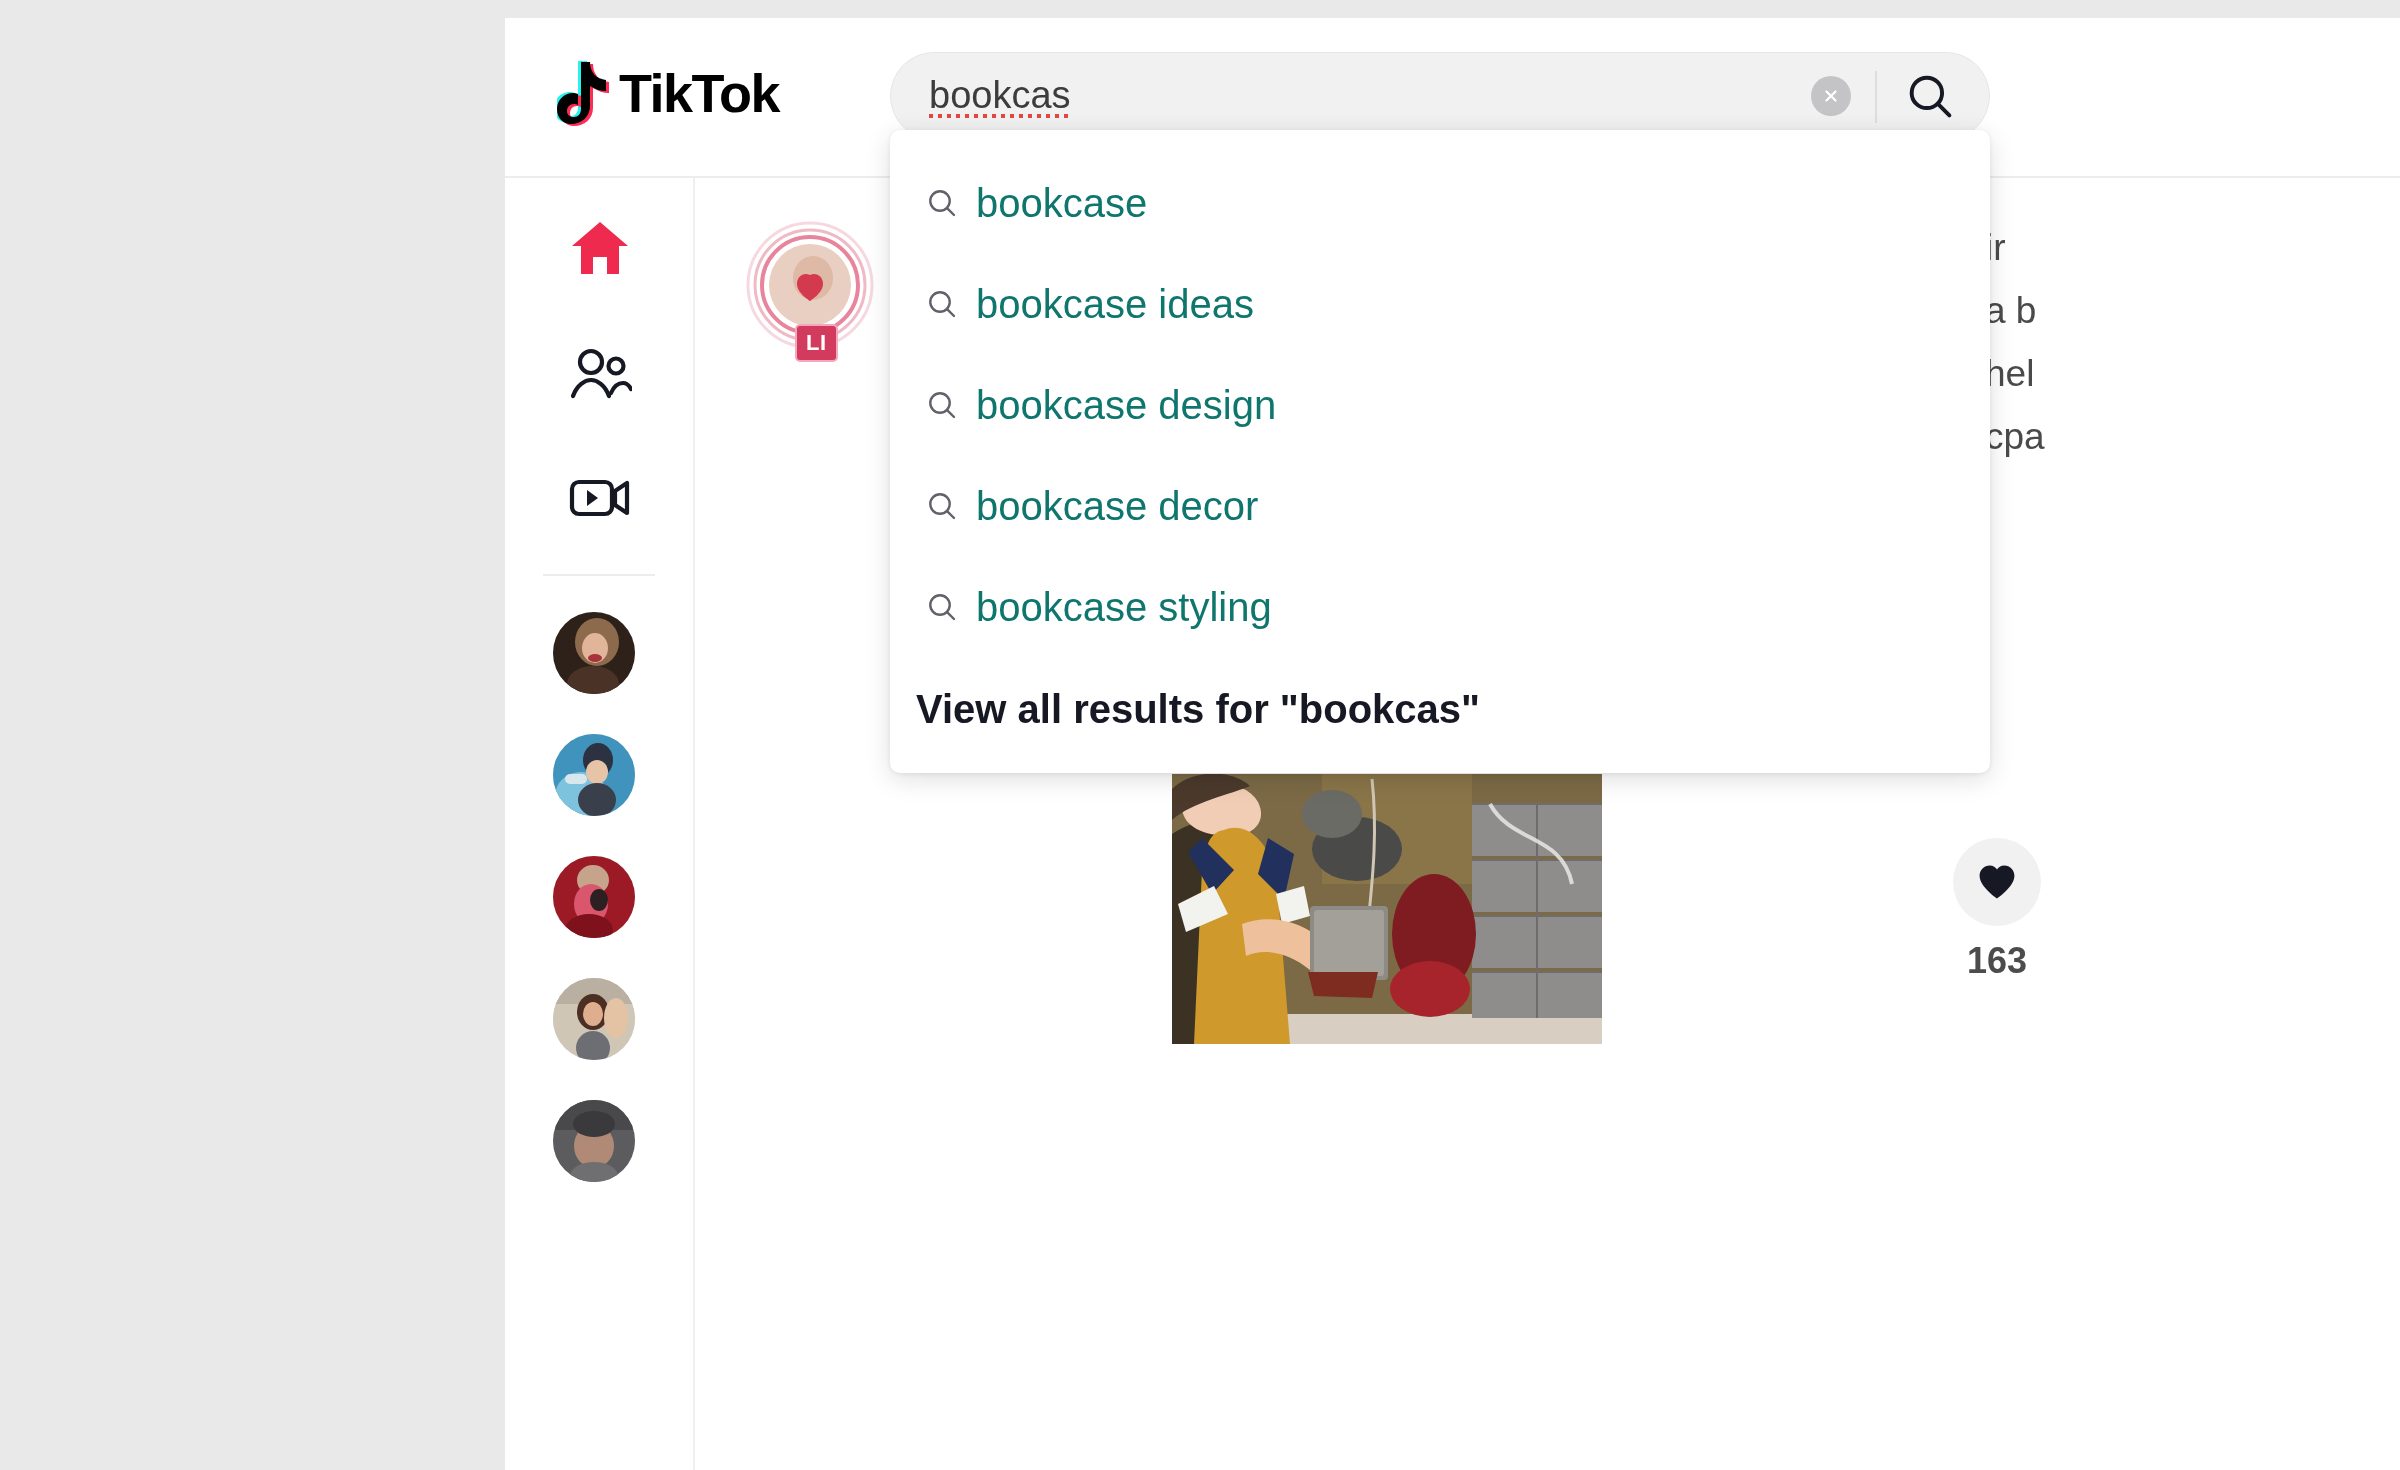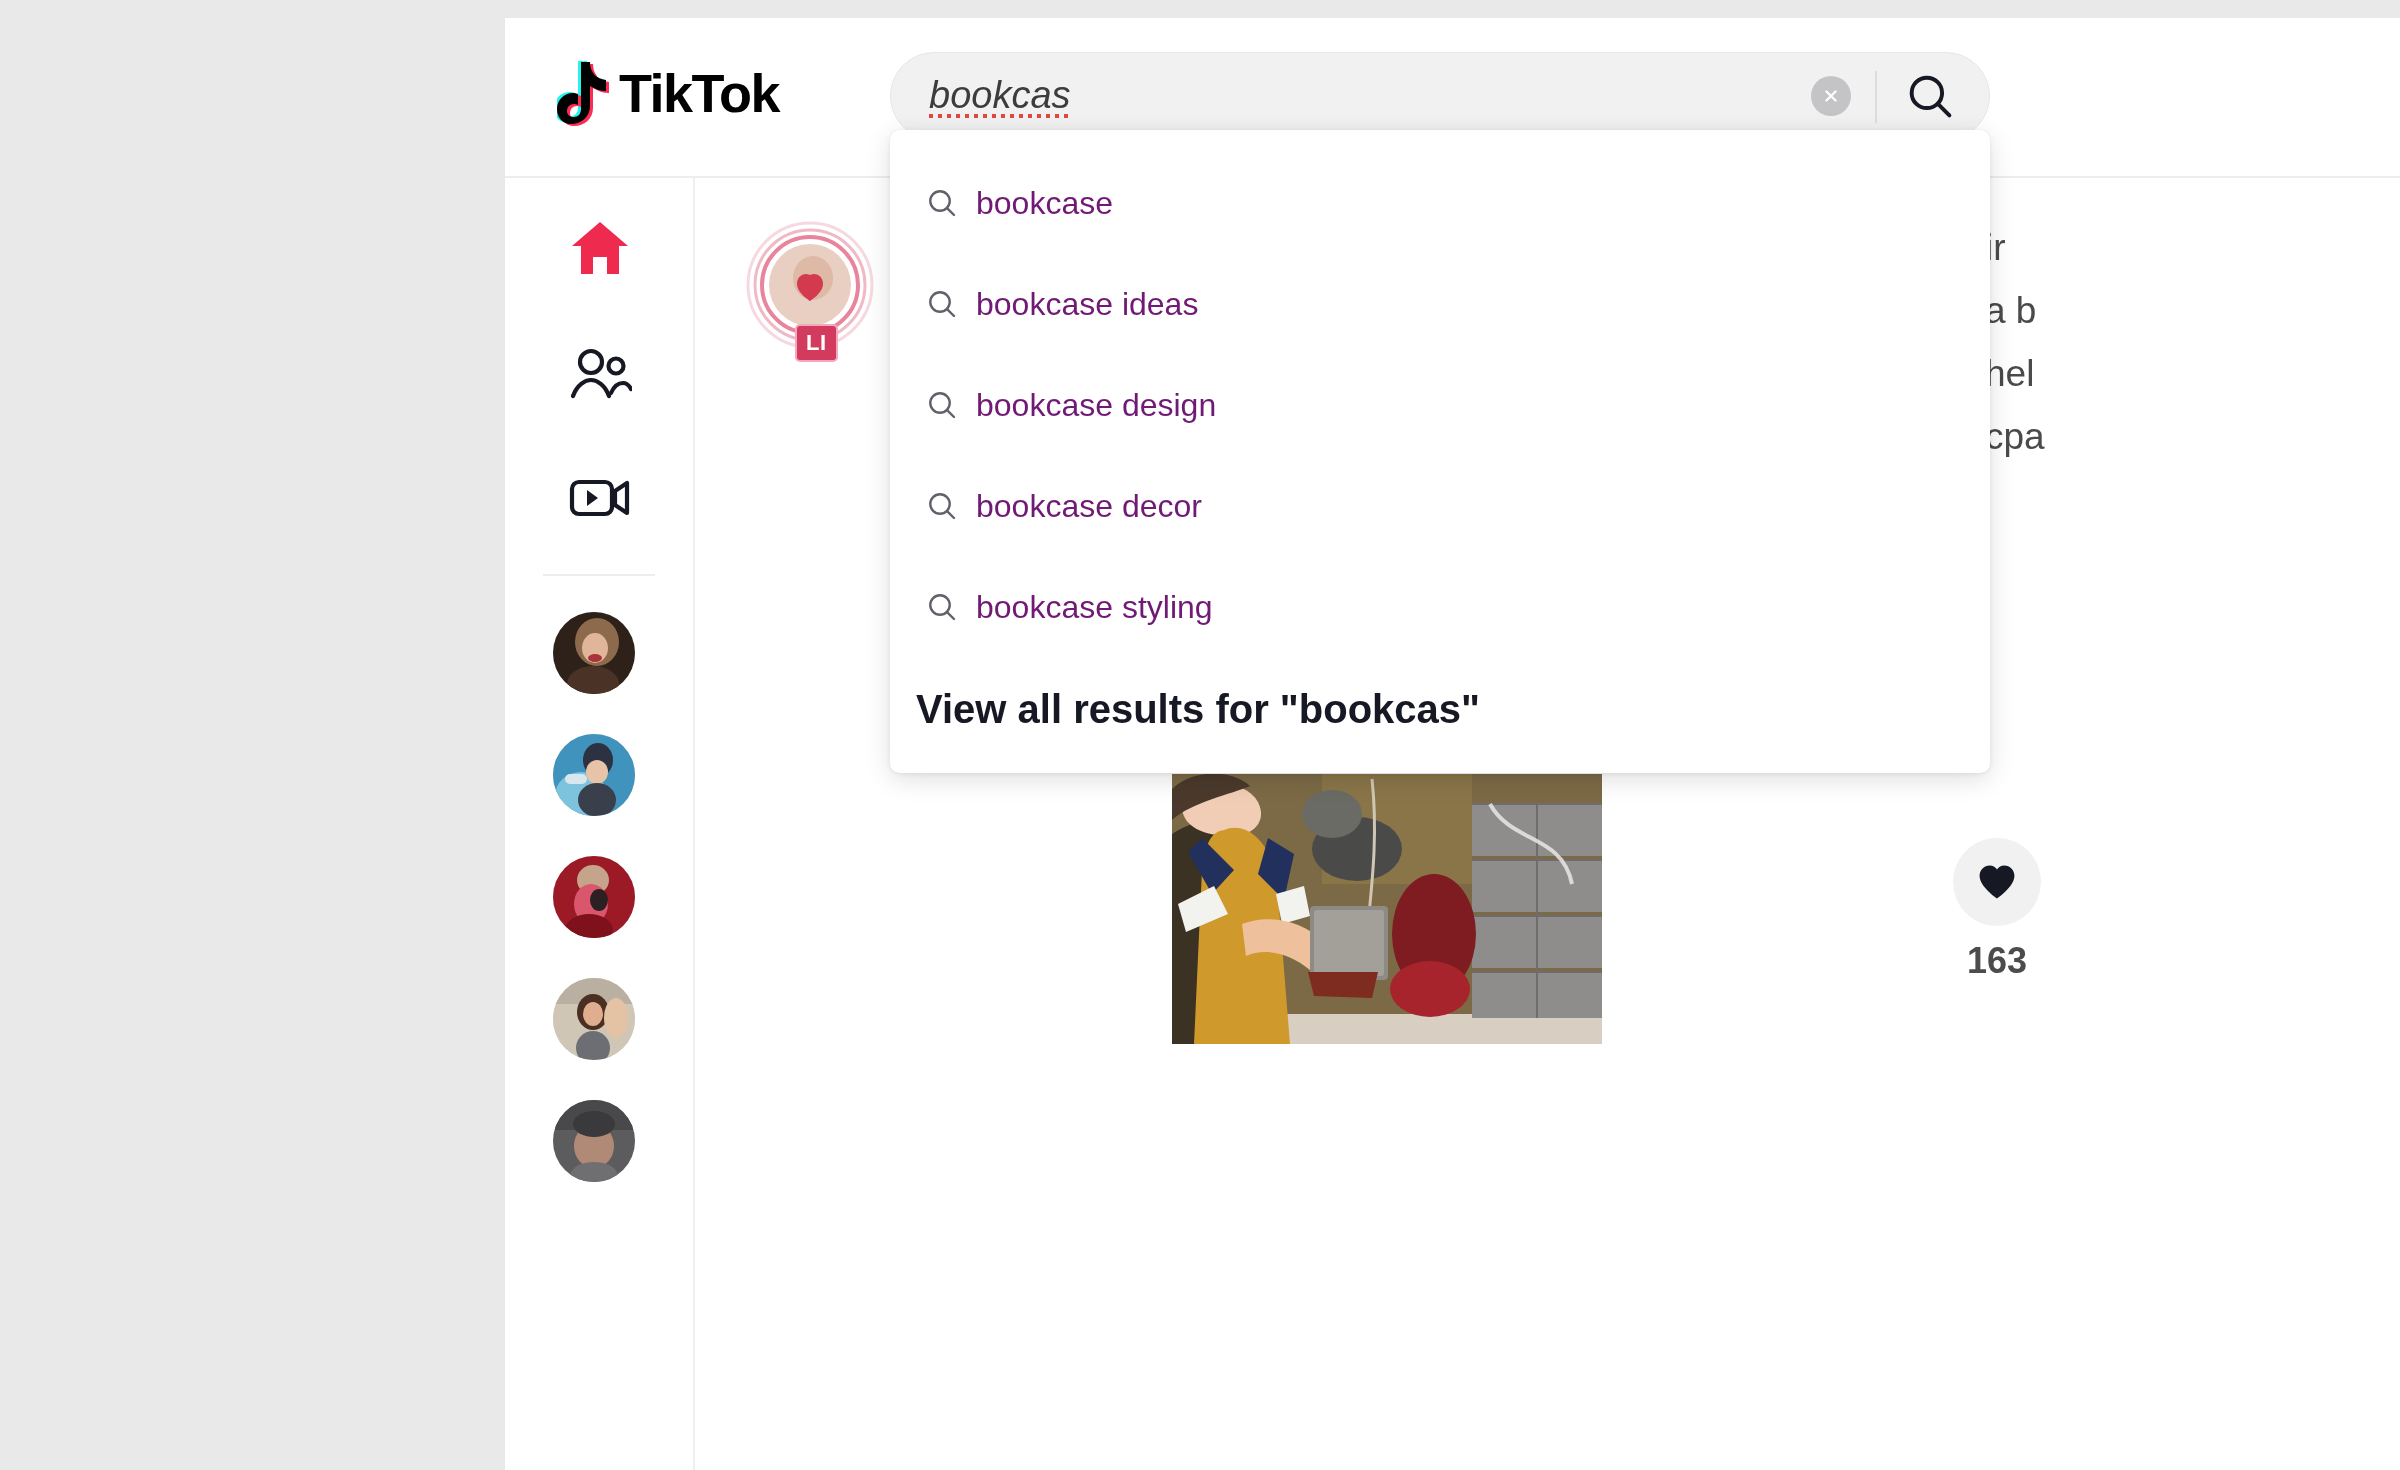--- a/index.html
+++ b/index.html
@@ -57,21 +57,20 @@
     font-size: 38px; color: #3c3c3c;
     line-height: 1;
     position: relative;
     white-space: nowrap;
     padding-bottom: 4px;
     background-image: repeating-linear-gradient(to right,
         #e2483f 0, #e2483f 4px, transparent 4px, transparent 9px);
     background-size: 100% 4px;
     background-repeat: repeat-x;
     background-position: 0 100%;
-    font-style: italic;
   }
   #clear-btn {
     position: absolute; right: 138px; top: 50%;
     transform: translateY(-50%);
     width: 40px; height: 40px; border-radius: 50%;
     background: #c4c4c6;
     display: flex; align-items: center; justify-content: center;
     cursor: pointer;
   }
   #clear-btn svg { width: 22px; height: 22px; display: block; }
@@ -192,21 +191,21 @@
     z-index: 40;
   }
   .sugg-row {
     display: flex; align-items: center;
     height: 101px; padding: 0 36px;
     cursor: pointer;
   }
   .sugg-icon { width: 50px; flex: none; display: flex; align-items: center; }
   .sugg-icon svg { width: 32px; height: 32px; display: block; }
   .sugg-label {
-    font-size: 32px; color: #701a75;
+    font-size: 40px; color: #0f766e;
     line-height: 1; white-space: nowrap;
   }
   #view-all-row {
     display: flex; align-items: center;
     height: 104px; padding: 0 26px;
     cursor: pointer;
   }
   #view-all-label {
     font-size: 40px; font-weight: bold; color: #161823;
     line-height: 1; white-space: nowrap;

